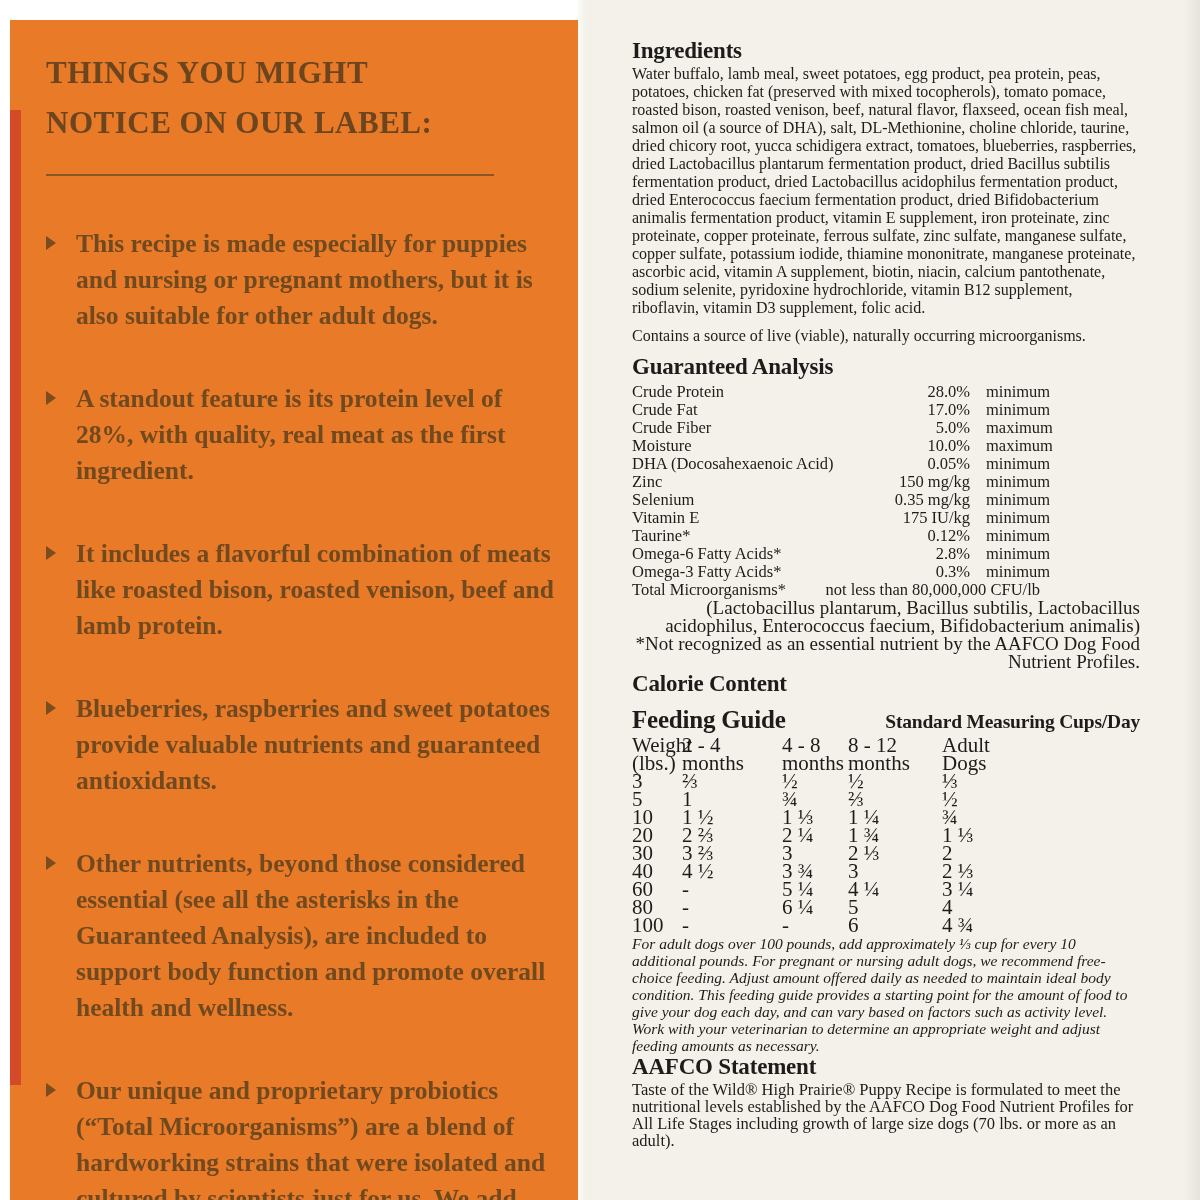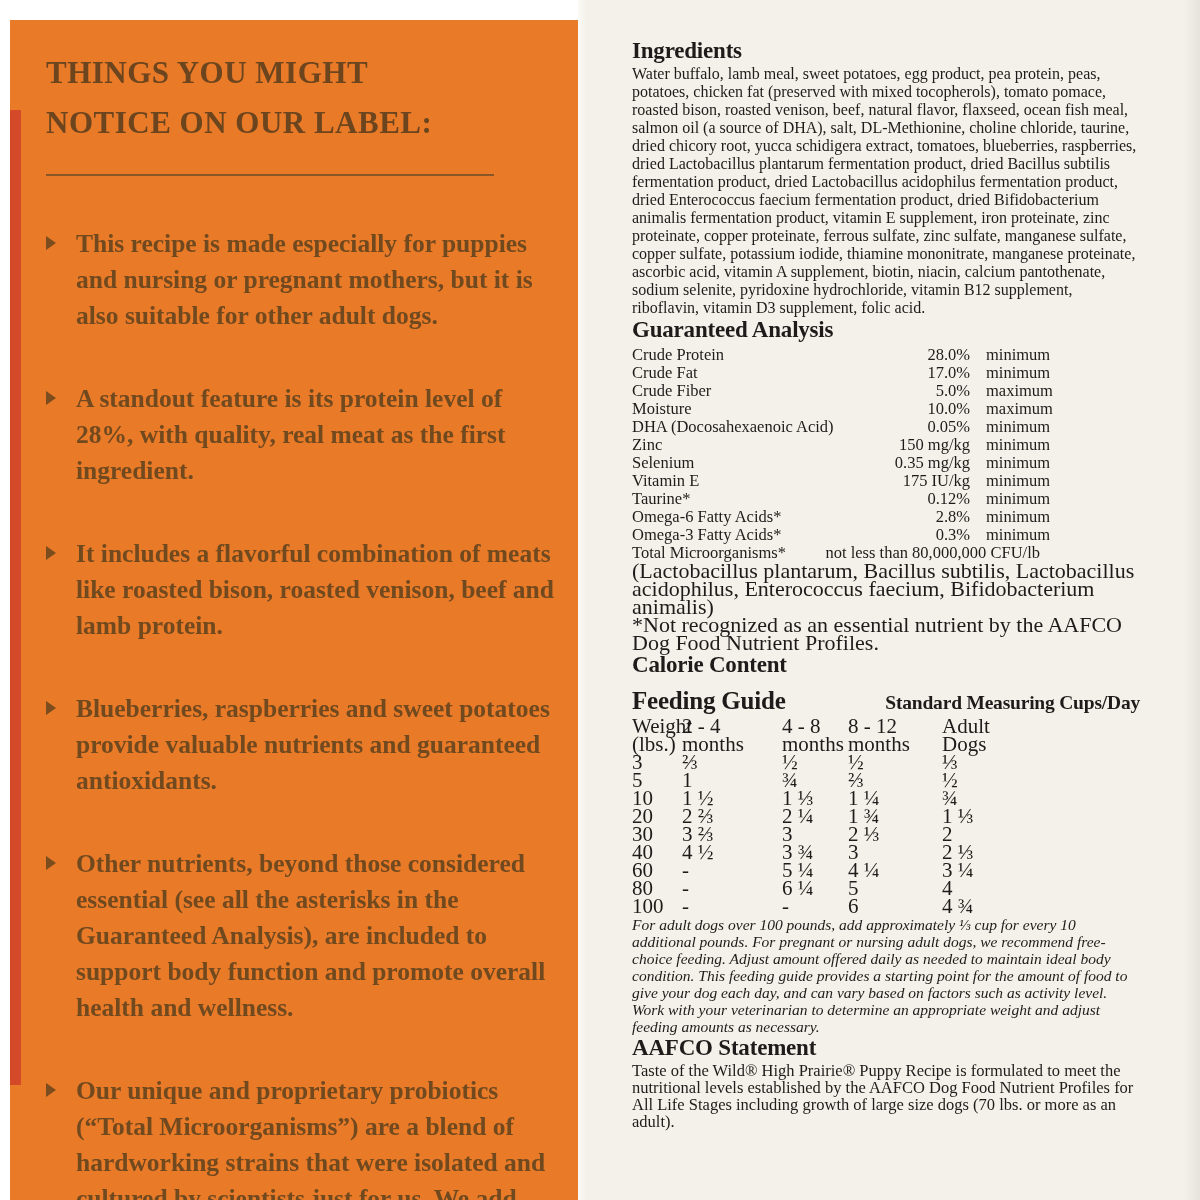--- a/index.html
+++ b/index.html
@@ -41,21 +41,21 @@
   .body-text{margin:2px 0 0;font-size:16px;line-height:18px;}
   .contains-note{margin:10px 0 9px;font-size:16px;line-height:18px;}
 
   .ga-rows{margin-top:3px;}
   .ga-row{display:flex;font-size:16.5px;line-height:18px;}
   .ga-label{flex:1;}
   .ga-value{text-align:right;}
   .ga-qual{width:170px;padding-left:16px;box-sizing:border-box;}
   .ga-total{display:flex;font-size:16.5px;line-height:18px;}
   .ga-total .ga-value{margin-left:auto;margin-right:100px;}
-  .ga-foot{margin:0;font-size:22px;line-height:18px;}
+  .ga-foot{margin:0;font-size:19px;line-height:18px;text-align:right;}
 
   .calorie-title{margin-top:11px;}
   .feeding-head{display:flex;justify-content:space-between;align-items:baseline;margin-top:10px;}
   .feeding-title{margin:0;font-size:25px;font-weight:bold;letter-spacing:-.2px;}
   .feeding-subtitle{font-size:19.5px;font-weight:bold;letter-spacing:-.2px;}
 
   .fg-grid{display:grid;grid-template-columns:50px 100px 66px 94px 86px;
     font-size:21px;line-height:18px;text-align:left;}
   .fg-grid.header{margin-top:2px;}
   .fg-col-h span{display:block;}
@@ -110,20 +110,21 @@
           <span>Our unique and proprietary probiotics (“Total Microorganisms”) are a blend of hardworking strains that were isolated and cultured by scientists just for us. We add them at guaranteed levels so every serving can help support digestive, immune and overall health.</span>
         </li>
       </ul>
   </aside>
 
   <main class="right-panel">
 
     <section>
       <h2 class="sec-title">Ingredients</h2>
       <p class="body-text">Water buffalo, lamb meal, sweet potatoes, egg product, pea protein, peas, potatoes, chicken fat (preserved with mixed tocopherols), tomato pomace, roasted bison, roasted venison, beef, natural flavor, flaxseed, ocean fish meal, salmon oil (a source of DHA), salt, DL-Methionine, choline chloride, taurine, dried chicory root, yucca schidigera extract, tomatoes, blueberries, raspberries, dried Lactobacillus plantarum fermentation product, dried Bacillus subtilis fermentation product, dried Lactobacillus acidophilus fermentation product, dried Enterococcus faecium fermentation product, dried Bifidobacterium animalis fermentation product, vitamin E supplement, iron proteinate, zinc proteinate, copper proteinate, ferrous sulfate, zinc sulfate, manganese sulfate, copper sulfate, potassium iodide, thiamine mononitrate, manganese proteinate, ascorbic acid, vitamin A supplement, biotin, niacin, calcium pantothenate, sodium selenite, pyridoxine hydrochloride, vitamin B12 supplement, riboflavin, vitamin D3 supplement, folic acid.</p>
+      <p class="contains-note">Contains a source of live (viable), naturally occurring microorganisms.</p>
     </section>
 
     <section>
       <h2 class="sec-title">Guaranteed Analysis</h2>
       <div class="ga-rows">
 
           <div class="ga-row">
             <span class="ga-label">Crude Protein</span>
             <span class="ga-value">28.0%</span>
             <span class="ga-qual">minimum</span>

